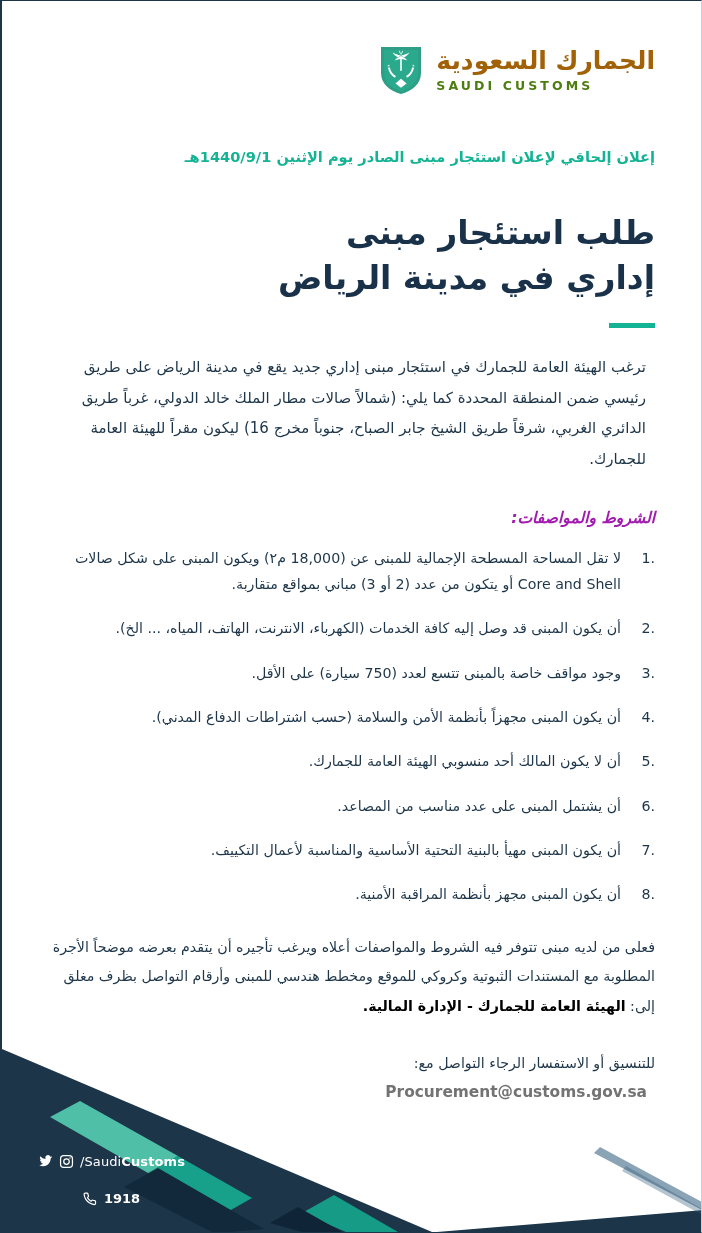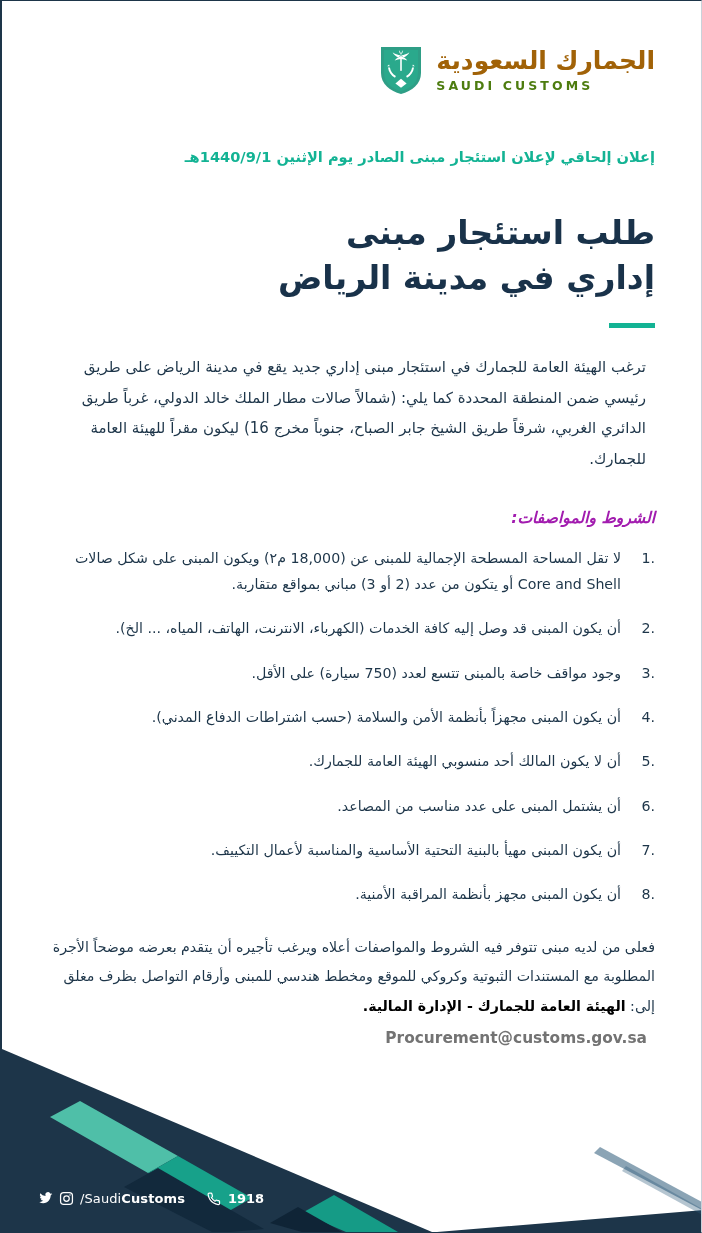--- a/index.html
+++ b/index.html
@@ -179,20 +179,21 @@
     height: 235px;
     overflow: hidden;
   }
   .footer svg { display: block; }
 
   .footer-meta {
     position: absolute;
     left: 36px;
     bottom: 26px;
     display: flex;
+    flex-direction: column;
     align-items: center;
     gap: 22px;
     direction: ltr;
   }
   .social-group {
     display: flex;
     align-items: center;
     gap: 6px;
   }
   .social-group svg { display: block; }
@@ -267,20 +268,21 @@
       <li>وجود مواقف خاصة بالمبنى تتسع لعدد (750 سيارة) على الأقل.</li>
       <li>أن يكون المبنى مجهزاً بأنظمة الأمن والسلامة (حسب اشتراطات الدفاع المدني).</li>
       <li>أن لا يكون المالك أحد منسوبي الهيئة العامة للجمارك.</li>
       <li>أن يشتمل المبنى على عدد مناسب من المصاعد.</li>
       <li>أن يكون المبنى مهيأ بالبنية التحتية الأساسية والمناسبة لأعمال التكييف.</li>
       <li>أن يكون المبنى مجهز بأنظمة المراقبة الأمنية.</li>
     </ol>
 
     <p class="closing"><span>فعلى من لديه مبنى تتوفر فيه الشروط والمواصفات أعلاه ويرغب تأجيره أن يتقدم بعرضه موضحاً الأجرة المطلوبة مع المستندات الثبوتية وكروكي للموقع ومخطط هندسي للمبنى وأرقام التواصل بظرف مغلق إلى: </span><b>الهيئة العامة للجمارك - الإدارة المالية.</b></p>
 
+    <p class="contact-label">للتنسيق أو الاستفسار الرجاء التواصل مع:</p>
     <a class="contact-email" href="#">Procurement@customs.gov.sa</a>
 
   </div>
 
   <div class="footer">
     <svg width="702" height="235" viewBox="0 0 702 235" aria-hidden="true">
 
       <polygon points="0,46 0,235 702,235 702,213 435,235 0,235" fill="#1d3549"></polygon>
       <polygon points="0,52 430,235 0,235" fill="#1d3549"></polygon>
 

